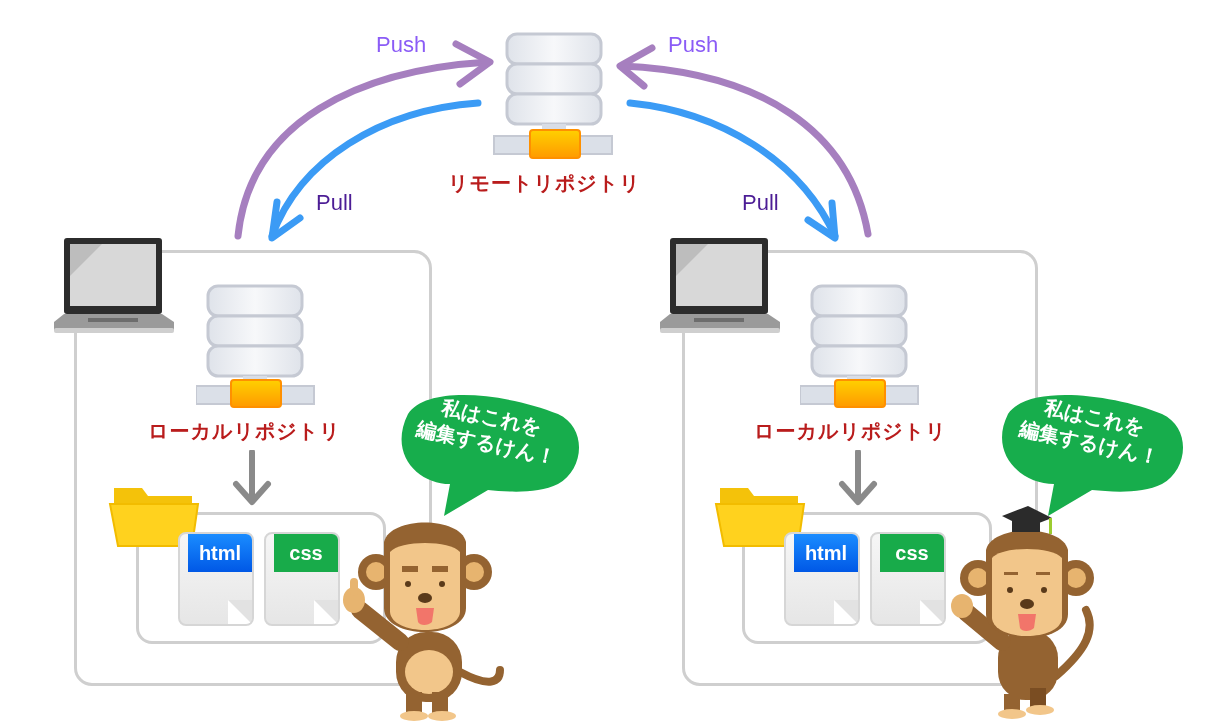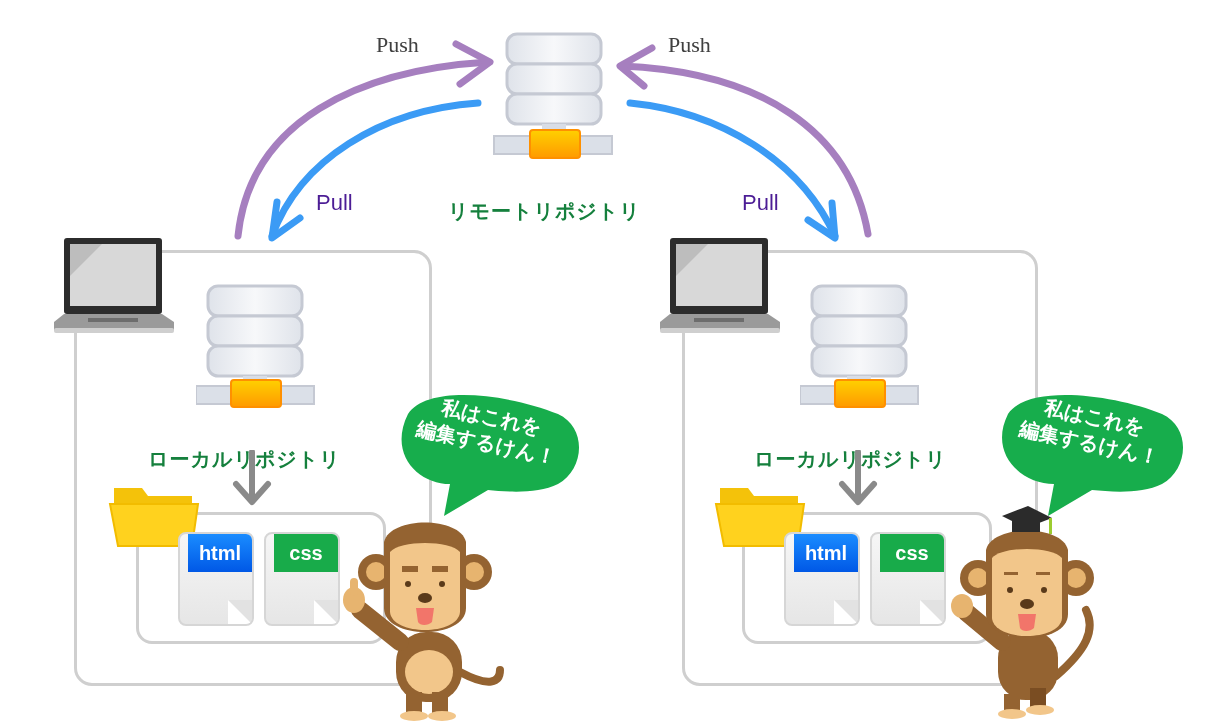--- a/index.html
+++ b/index.html
@@ -1,22 +1,22 @@
 <!DOCTYPE html>
 <html><head>
 <meta charset="utf-8">
 <style>
   html, body { margin: 0; padding: 0; background: #ffffff; }
   body { width: 1212px; height: 724px; position: relative; overflow: hidden;
          font-family: "DejaVu Sans", sans-serif; }
   .abs { position: absolute; }
   .label-arrow { font-family: "Liberation Sans", sans-serif; font-size: 22px; font-weight: normal; }
-  .push { color: #404040; font-family: Liberation Serif, serif; }
+  .push { color: #8b5cf6; }
   .pull { color: #4c1d95; }
-  .repo-label { font-family: Liberation Serif, serif; font-weight: bold; font-size: 20px; color: #15803d; white-space: nowrap; letter-spacing: 1px; margin-top: 28px; }
+  .repo-label { font-family: Liberation Serif, serif; font-weight: bold; font-size: 20px; color: #b91c1c; white-space: nowrap; letter-spacing: 1px; }
   .frame { border: 3px solid #cfcfcf; border-radius: 18px; box-sizing: border-box; background: transparent; }
   .inner-frame { border: 3px solid #cfcfcf; border-radius: 16px; box-sizing: border-box; }
   .file { width: 76px; height: 94px; border-radius: 8px; overflow: hidden; background: linear-gradient(#f6f6f6, #e6e6e6); border: 2px solid #d6d6d6; box-sizing: border-box; padding-left: 8px; }
   .file .tab { height: 38px; display: flex; align-items: center; justify-content: center; color: #fff; font-family: "Liberation Sans", sans-serif; font-weight: bold; font-size: 20px; }
   .file .corner { position: absolute; right: 0; bottom: 0; width: 0; height: 0; border-left: 24px solid #ffffff; border-top: 24px solid #e2e2e2; }
   .bubble-text { font-family: "DejaVu Sans", sans-serif; font-weight: bold; color: #fff; font-size: 20px; line-height: 26px; text-align: center; }
 </style>
 </head>
 <body>
 

